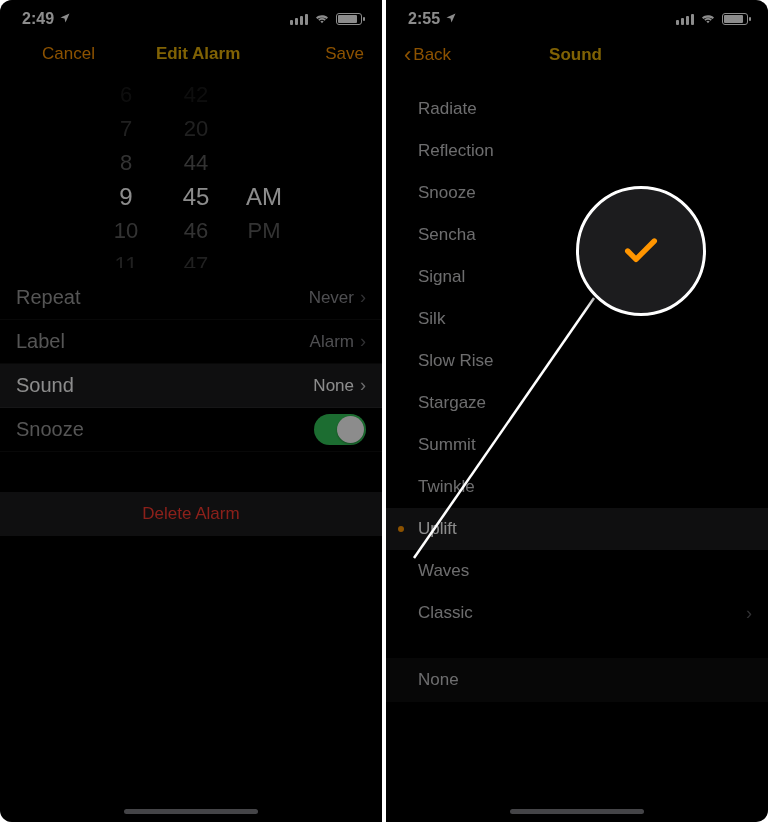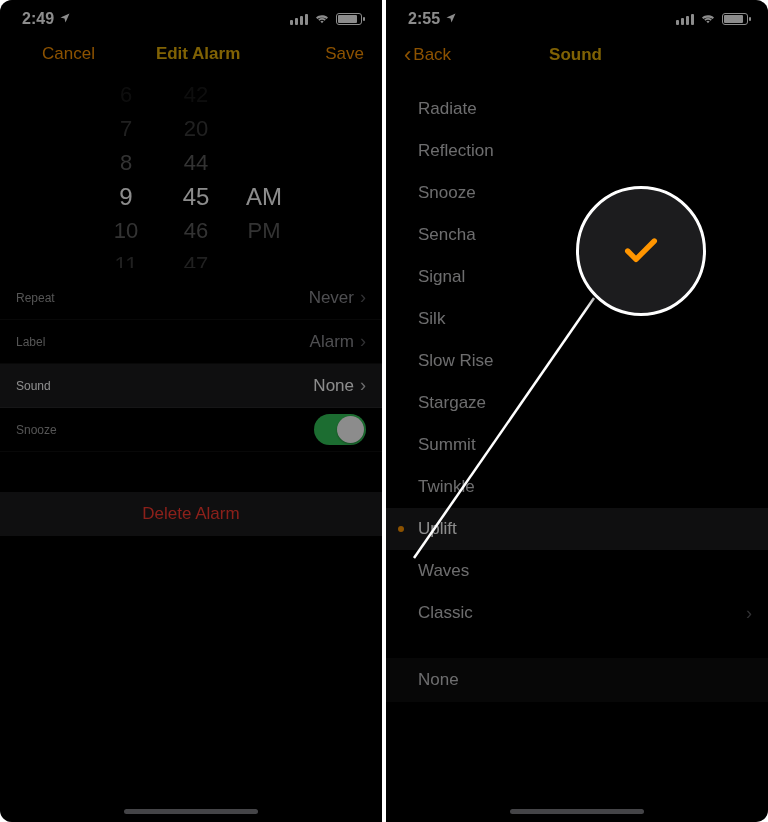--- a/index.html
+++ b/index.html
@@ -36,21 +36,21 @@
   .picker-col { width:70px; text-align:center; }
   .picker-col.ampm { width:60px; text-align:center; padding-left:6px; }
   .picker-col .row { height:34px; line-height:34px; }
   .picker .sel { color:#fff; font-size:24px; font-weight:400; }
   .picker .fade1 { opacity:0.55; } .picker .fade2 { opacity:0.35; } .picker .fade3 { opacity:0.15; }
 
   
   .rowlist { margin-top:8px; }
   .row-item { display:flex; justify-content:space-between; align-items:center; padding: 0 16px; height:44px; border-bottom:0.5px solid rgba(255,255,255,0.06); }
   .row-item.highlight { background:#1c1c1e; }
-  .row-item .label { color:#fff; font-size:12px; }
+  .row-item .label { color:#fff; font-size:20px; }
   .row-item .label.dim { color:#9b9b9b; }
   .row-item .value { color:#8e8e93; font-size:17px; display:flex; align-items:center; gap:6px;text-align:right; }
   .row-item .value.white { color:#fff; }
   .chev-r { color:#5a5a5e; font-size:18px; }
 
   
   .toggle { width:52px; height:31px; background:#34c759; border-radius:16px; position:relative; }
   .toggle .knob { position:absolute; right:2px; top:2px; width:27px; height:27px; background:#fff; border-radius:50%; box-shadow:0 1px 2px rgba(0,0,0,0.3);}
 
   

